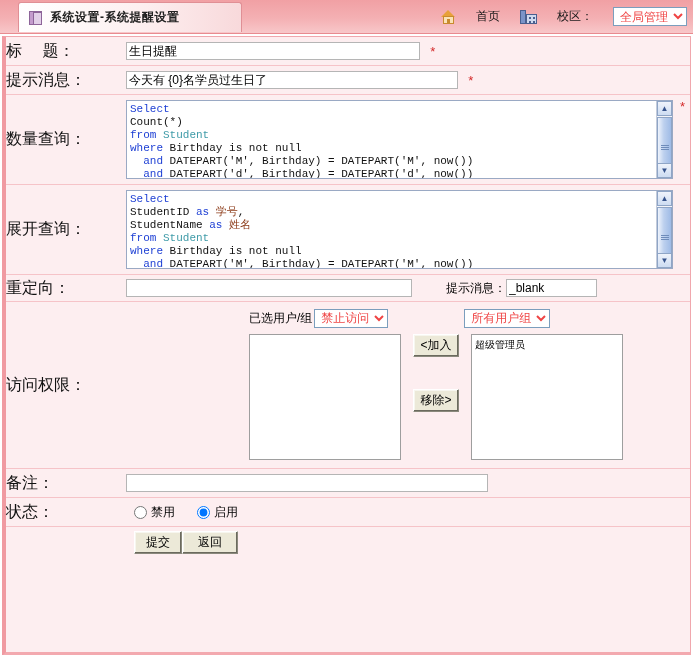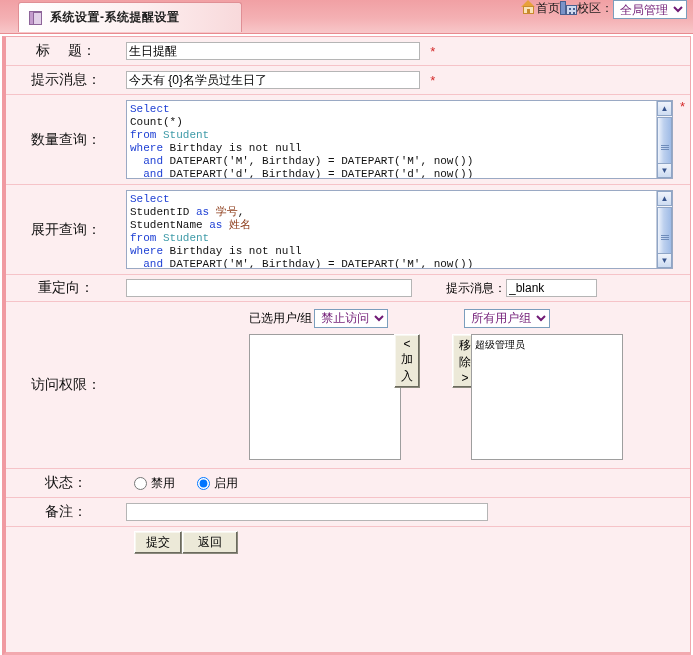--- a/index.html
+++ b/index.html
@@ -66,21 +66,22 @@
     letter-spacing: 0.5px;
     white-space: nowrap;
   }
 
   #topright {
     position: absolute;
     right: 6px;
     top: 0;
     height: 33px;
     display: flex;
-    gap: 0;
+    align-items: center;
+    gap: 20px;
     font-size: 12px;
     color: #1a1a1a;
   }
   .home-ico {
     width: 15px; height: 14px;
     position: relative;
     flex: 0 0 auto;
   }
   .home-ico .roof {
     position: absolute; left: 0; top: 0;
@@ -126,21 +127,21 @@
     background: #4a5f8f;
   }
   .tr-text { white-space: nowrap; }
 
   select.winsel {
     font-family: "Liberation Sans", sans-serif;
     font-size: 12px;
     height: 19px;
     border: 1px solid #7b9ebd;
     background: #ffffff;
-    color: #701a75;
+    color: #ef4444;
     padding: 0 2px;
   }
 
   
   #panel {
     margin: 2px 2px 0 2px;
     border: 1px solid #f0a7ad;
     border-left: 4px solid #f09aa1;
     border-bottom: 4px solid #f3a9af;
     background: #fdeef0;
@@ -155,24 +156,23 @@
   }
   table.form td {
     border-bottom: 1px solid #f6c3c8;
     padding: 0;
     vertical-align: middle;
     background: #fdeef0;
   }
   td.lbl {
     width: 120px;
     padding-left: 9px;
-    font-size: 14px;
+    font-size: 16px;
     color: #111;
     white-space: nowrap;
-    text-align: center;
   }
   td.fld { padding-left: 5px; }
 
   tr.hdr td {
     height: 22px;
     background: linear-gradient(to bottom, #f5aab0 0%, #f9c4c8 50%, #fde9eb 100%);
     text-align: center;
     font-weight: bold;
     font-size: 12px;
     color: #111;
@@ -262,23 +262,23 @@
     background: #fff;
     border: 1px solid #9e9e9e;
     box-sizing: border-box;
     padding: 2px 3px;
     font-size: 10px;
     overflow: hidden;
   }
   .listbox .opt { line-height: 15px; color: #000; }
   .midbtns {
     display: flex;
-    flex-direction: row;
+    flex-direction: column;
     gap: 32px;
-    align-items: flex-start;
+    align-items: center;
     justify-content: center;
     width: 70px;
   }
   button.btn95 {
     font-family: "Liberation Sans", sans-serif;
     font-size: 12px;
     background: #ece9d8;
     border: 1px solid #8a897c;
     border-top-color: #ffffff;
     border-left-color: #ffffff;
@@ -342,21 +342,21 @@
       <td class="lbl">标　 题：</td>
       <td class="fld" style="height:28px">
         <input class="txt" style="width: 294px;" value="生日提醒">
         <span class="star">*</span>
       </td>
     </tr>
 
     <tr>
       <td class="lbl">提示消息：</td>
       <td class="fld" style="height:28px">
-        <input class="txt" style="width: 294px;" value="今天有 {0}名学员过生日了">
+        <input class="txt" style="width: 332px;" value="今天有 {0}名学员过生日了">
         <span class="star">*</span>
       </td>
     </tr>
 
     <tr>
       <td class="lbl">数量查询：</td>
       <td class="fld">
         <div style="display:flex;align-items:flex-start">
           <div class="codebox">
             <pre><span class="kw">Select</span>
@@ -432,43 +432,43 @@
             <button class="btn95">移除&gt;</button>
           </div>
           <div class="listbox">
             <div class="opt">超级管理员</div>
           </div>
         </div>
       </td>
     </tr>
 
     <tr>
+      <td class="lbl">备注：</td>
+      <td class="fld" style="height:28px">
+        <input class="txt" style="width: 362px;" value="">
+      </td>
+    </tr>
+
+    <tr>
       <td class="lbl">状态：</td>
       <td class="fld" style="height:28px">
         <div style="display:flex;align-items:center;padding-left:8px">
           <span class="radio-wrap">
             <input type="radio" name="st" style="">
             <span>禁用</span>
           </span>
           <span class="radio-wrap">
             <input type="radio" name="st" checked="" style="">
             <span>启用</span>
           </span>
         </div>
       </td>
     </tr>
 
     <tr>
-      <td class="lbl">备注：</td>
-      <td class="fld" style="height:28px">
-        <input class="txt" style="width: 362px;" value="">
-      </td>
-    </tr>
-
-    <tr>
       <td class="lbl" style="border-bottom:none"></td>
       <td class="fld" style="height:30px;border-bottom:none">
         <div style="display:flex;padding-left:8px">
           <button class="btn95" style="width:48px">提交</button>
           <button class="btn95" style="width:56px">返回</button>
         </div>
       </td>
     </tr>
 
   </tbody>

